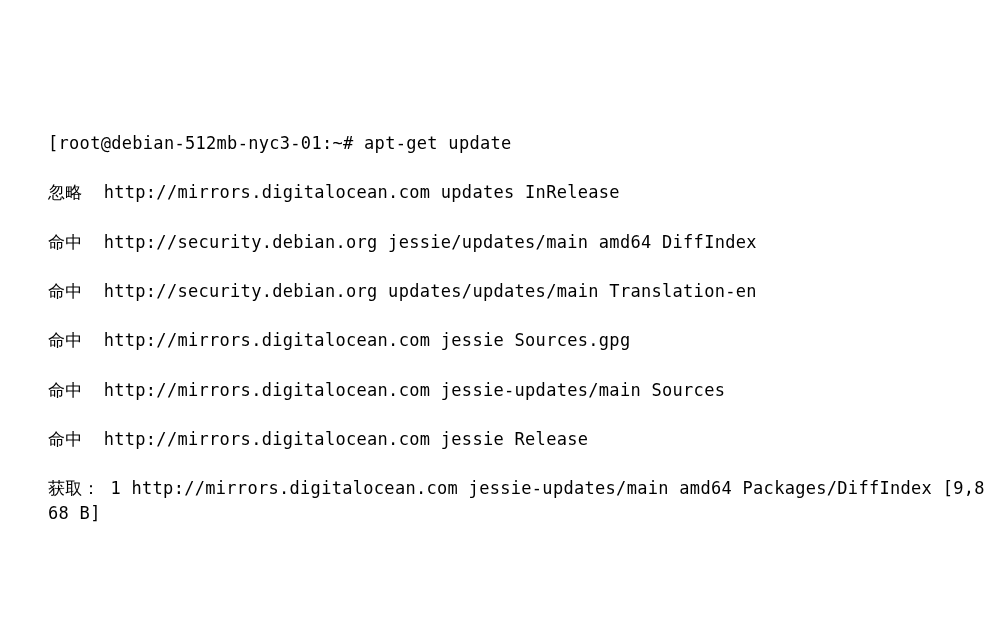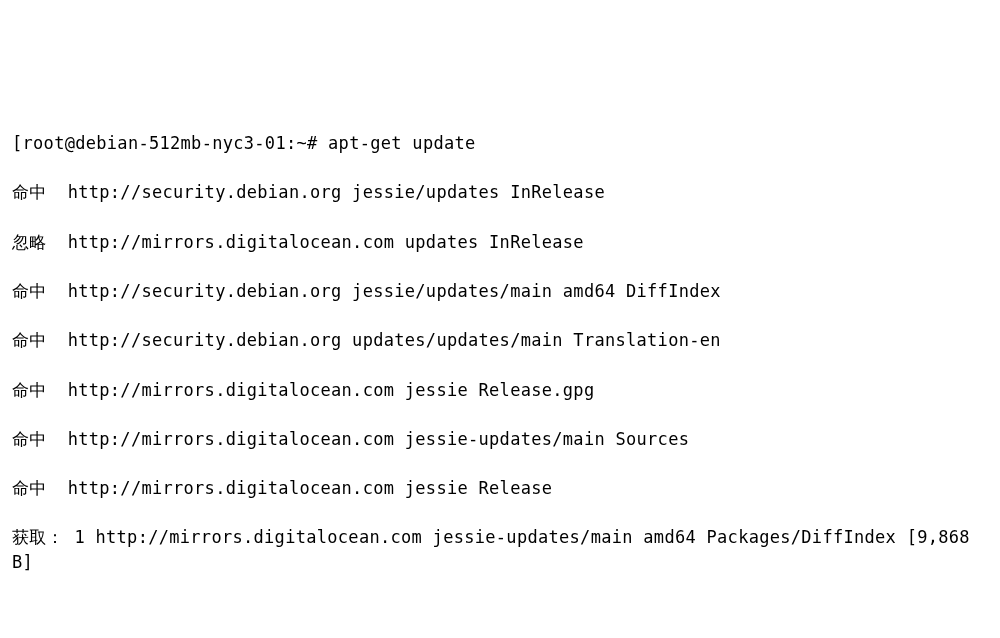--- a/index.html
+++ b/index.html
@@ -15,34 +15,34 @@
       padding: 8px 12px;
       color: #000000;
       white-space: pre-wrap;
       word-break: break-all;
     }
     .terminal {
       letter-spacing: 0.3px;
     }
     .line {
       display: block;
+      margin-left: 36px;
     }
   </style>
 </head>
 <body>
 
 
 
 <div class="terminal">
 <span class="line"><span>[</span><span>root@debian-512mb-nyc3-01:~# </span><span>apt-get update</span></span>
-<span class="line">命中  http://security.debian.org jessie/updates InRelease</span>
 <span class="line">忽略  http://mirrors.digitalocean.com updates InRelease</span>
 <span class="line">命中  http://security.debian.org jessie/updates/main amd64 DiffIndex</span>
 <span class="line">命中  http://security.debian.org updates/updates/main Translation-en</span>
-<span class="line">命中  http://mirrors.digitalocean.com jessie Release.gpg</span>
+<span class="line">命中  http://mirrors.digitalocean.com jessie Sources.gpg</span>
 <span class="line">命中  http://mirrors.digitalocean.com jessie-updates/main Sources</span>
 <span class="line">命中  http://mirrors.digitalocean.com jessie Release</span>
 <span class="line">获取： 1 http://mirrors.digitalocean.com jessie-updates/main amd64 Packages/DiffIndex [9,868 B]</span>
 
 
 
 
 
 
 

